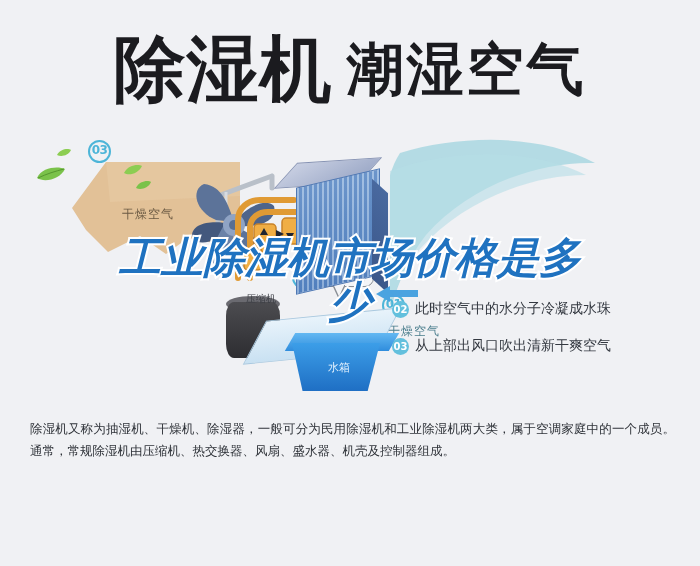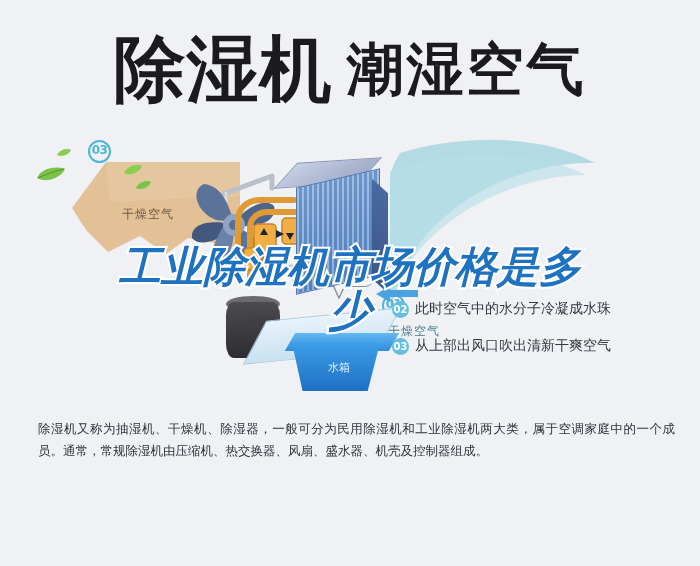--- a/index.html
+++ b/index.html
@@ -125,21 +125,20 @@
     background:linear-gradient(180deg,#4c4c50,#2d2d31);
     border-radius:8px/14px;
   }
   .compressor .cap{
     position:absolute;left:4px;top:8px;width:54px;height:16px;
     background:#6a6a70;border-radius:50%;
   }
   .comp-label{
     position:absolute;left:46px;top:154px;font-size:10px;color:#3c3f45;
     white-space:nowrap;
-    margin-top:20px;
   }
 
   .tray{ 
     position:absolute;left:58px;top:176px;width:126px;height:42px;
     background:linear-gradient(180deg,#e8f3fb,#c9e1f2);
     transform:skewX(-28deg) skewY(-6deg);
     border:1px solid #a9c9e0;
   }
   .tank{ 
     position:absolute;left:92px;top:195px;width:108px;height:62px;
@@ -160,21 +159,21 @@
   }
 
   .arrow-in{ 
     position:absolute;left:176px;top:148px;width:42px;height:16px;
   }
   .arrow-in svg{display:block;}
 
   
   .overlay{
     position:absolute;left:0;top:236px;width:700px;
-    text-align:center;pointer-events:none;margin-top:9px;
+    text-align:center;pointer-events:none;
   }
   .overlay .line{
     font-size:42px;font-weight:bold;font-style:italic;
     color:#1f72c0;letter-spacing:0px;line-height:44px;
     -webkit-text-stroke:4px #ffffff;
     paint-order:stroke fill;
     font-family:"DejaVu Sans",sans-serif;
   }
 
   
@@ -185,21 +184,21 @@
     background:#63c0dd;color:#ffffff;font-size:10px;font-weight:bold;
     display:flex;align-items:center;justify-content:center;
     margin-right:6px;flex:0 0 auto;
     font-family:"DejaVu Sans",sans-serif;
   }
   .legend-text{font-size:14px;color:#333840;white-space:nowrap;}
 
   
   .copy{position:absolute;left:30px;top:418px;width:645px;}
   .copy p{
-    margin:0 0 18px 8px;font-size:12.5px;line-height:22px;color:#2e3238;
+    margin:0 0 18px 0;font-size:12.5px;line-height:22px;color:#2e3238;
     text-align:justify;
   }
 </style>
 </head>
 <body>
 
 <div class="page">
 
   <div class="title-bar">
     <span class="t1">除湿机</span><span class="t2">潮湿空气</span>

